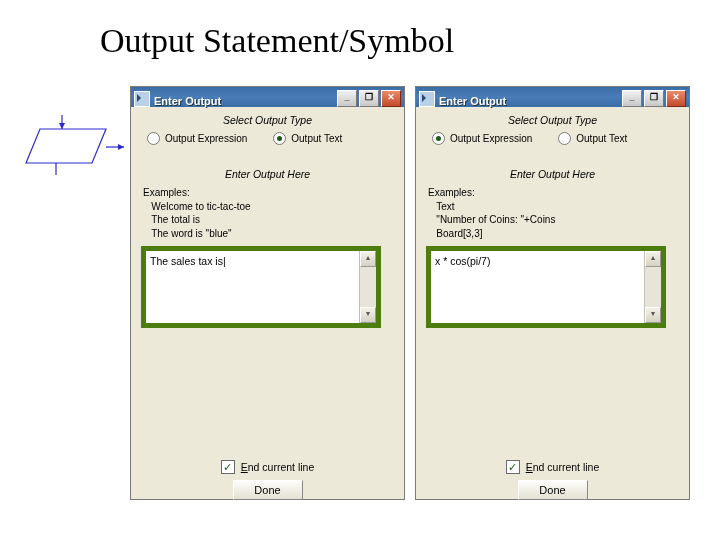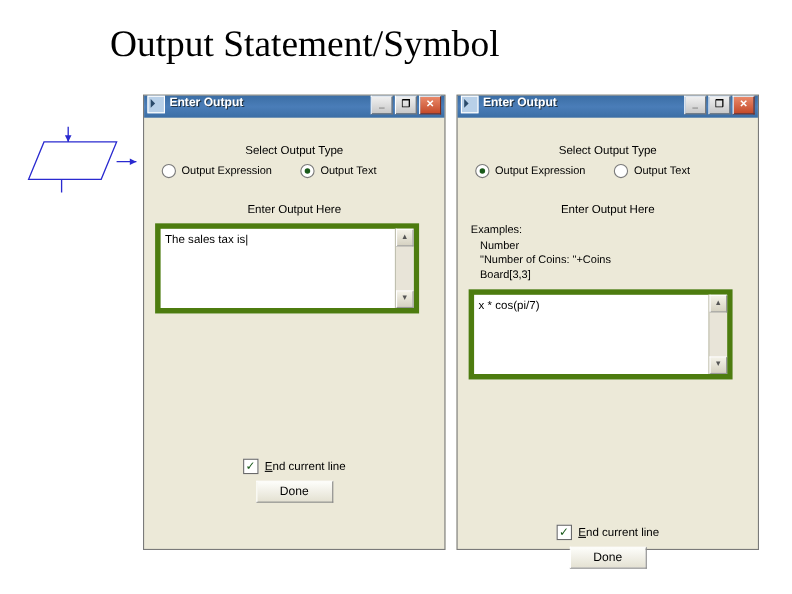--- a/index.html
+++ b/index.html
@@ -39,21 +39,21 @@
     box-sizing: border-box;
     font-size: 10px;
   }
   .dialog.left  { left: 130px; }
   .dialog.right { left: 415px; }
 
   .titlebar {
     height: 20px;
     background: linear-gradient(to bottom,#3b6ea5,#4a7db8,#3b6ea5);
     display: flex;
-    align-items: flex-start;
+    align-items: flex-end;
     padding: 0 3px;
     box-sizing: border-box;
     color: #fff;
     font-weight: bold;
     font-size: 11px;
   }
   .tb-icon {
     width: 14px; height: 14px;
     background: #b8d0e8;
     border: 1px solid #fff;
@@ -83,21 +83,22 @@
   .tb-btn.close {
     background: linear-gradient(#ea8a6a,#c44a2a);
     color: #fff; border-color: #fff #7a2a1a #7a2a1a #fff;
   }
 
   .dlg-body { padding: 6px 10px 4px; }
 
   .section-label {
     text-align: center;
     font-size: 10.5px;
-    margin: 18px 0 6px;
+    margin: 1px 0 6px;
+    font-style: italic;
   }
   .radio-row {
     display: flex;
     gap: 26px;
     margin-bottom: 23px;
     padding-left: 6px;
   }
   .radio-item { display: flex; align-items: center; gap: 5px; cursor: pointer; }
   .radio-circle {
     width: 11px; height: 11px; border-radius: 50%;
@@ -195,20 +196,24 @@
       <div class="radio-item">
         <span class="radio-circle"></span>
         <span>Output Expression</span>
       </div>
       <div class="radio-item">
         <span class="radio-circle checked"></span>
         <span>Output Text</span>
       </div>
     </div>
     <div class="section-label">Enter Output Here</div>
+    <div class="examples"><span>Examples:</span>
+   <span>Welcome to tic-tac-toe</span>
+   <span>The total is</span>
+   <span>The word is "blue"</span></div>
     <div class="textarea-wrap">
       <div class="content">The sales tax is|</div>
       <div class="scrollbar">
         <div class="sb-btn">▴</div>
         <div class="sb-btn">▾</div>
       </div>
     </div>
     <div class="checkbox-row">
       <span class="checkbox">✓</span>
       <span class="underlined-first">End current line</span>
@@ -234,21 +239,21 @@
         <span class="radio-circle checked"></span>
         <span>Output Expression</span>
       </div>
       <div class="radio-item">
         <span class="radio-circle"></span>
         <span>Output Text</span>
       </div>
     </div>
     <div class="section-label">Enter Output Here</div>
     <div class="examples"><span>Examples:</span>
-   <span>Number</span>
+   <span>Text</span>
    <span>"Number of Coins: "+Coins</span>
    <span>Board[3,3]</span></div>
     <div class="textarea-wrap">
       <div class="content">x * cos(pi/7)</div>
       <div class="scrollbar">
         <div class="sb-btn">▴</div>
         <div class="sb-btn">▾</div>
       </div>
     </div>
     <div class="checkbox-row">

